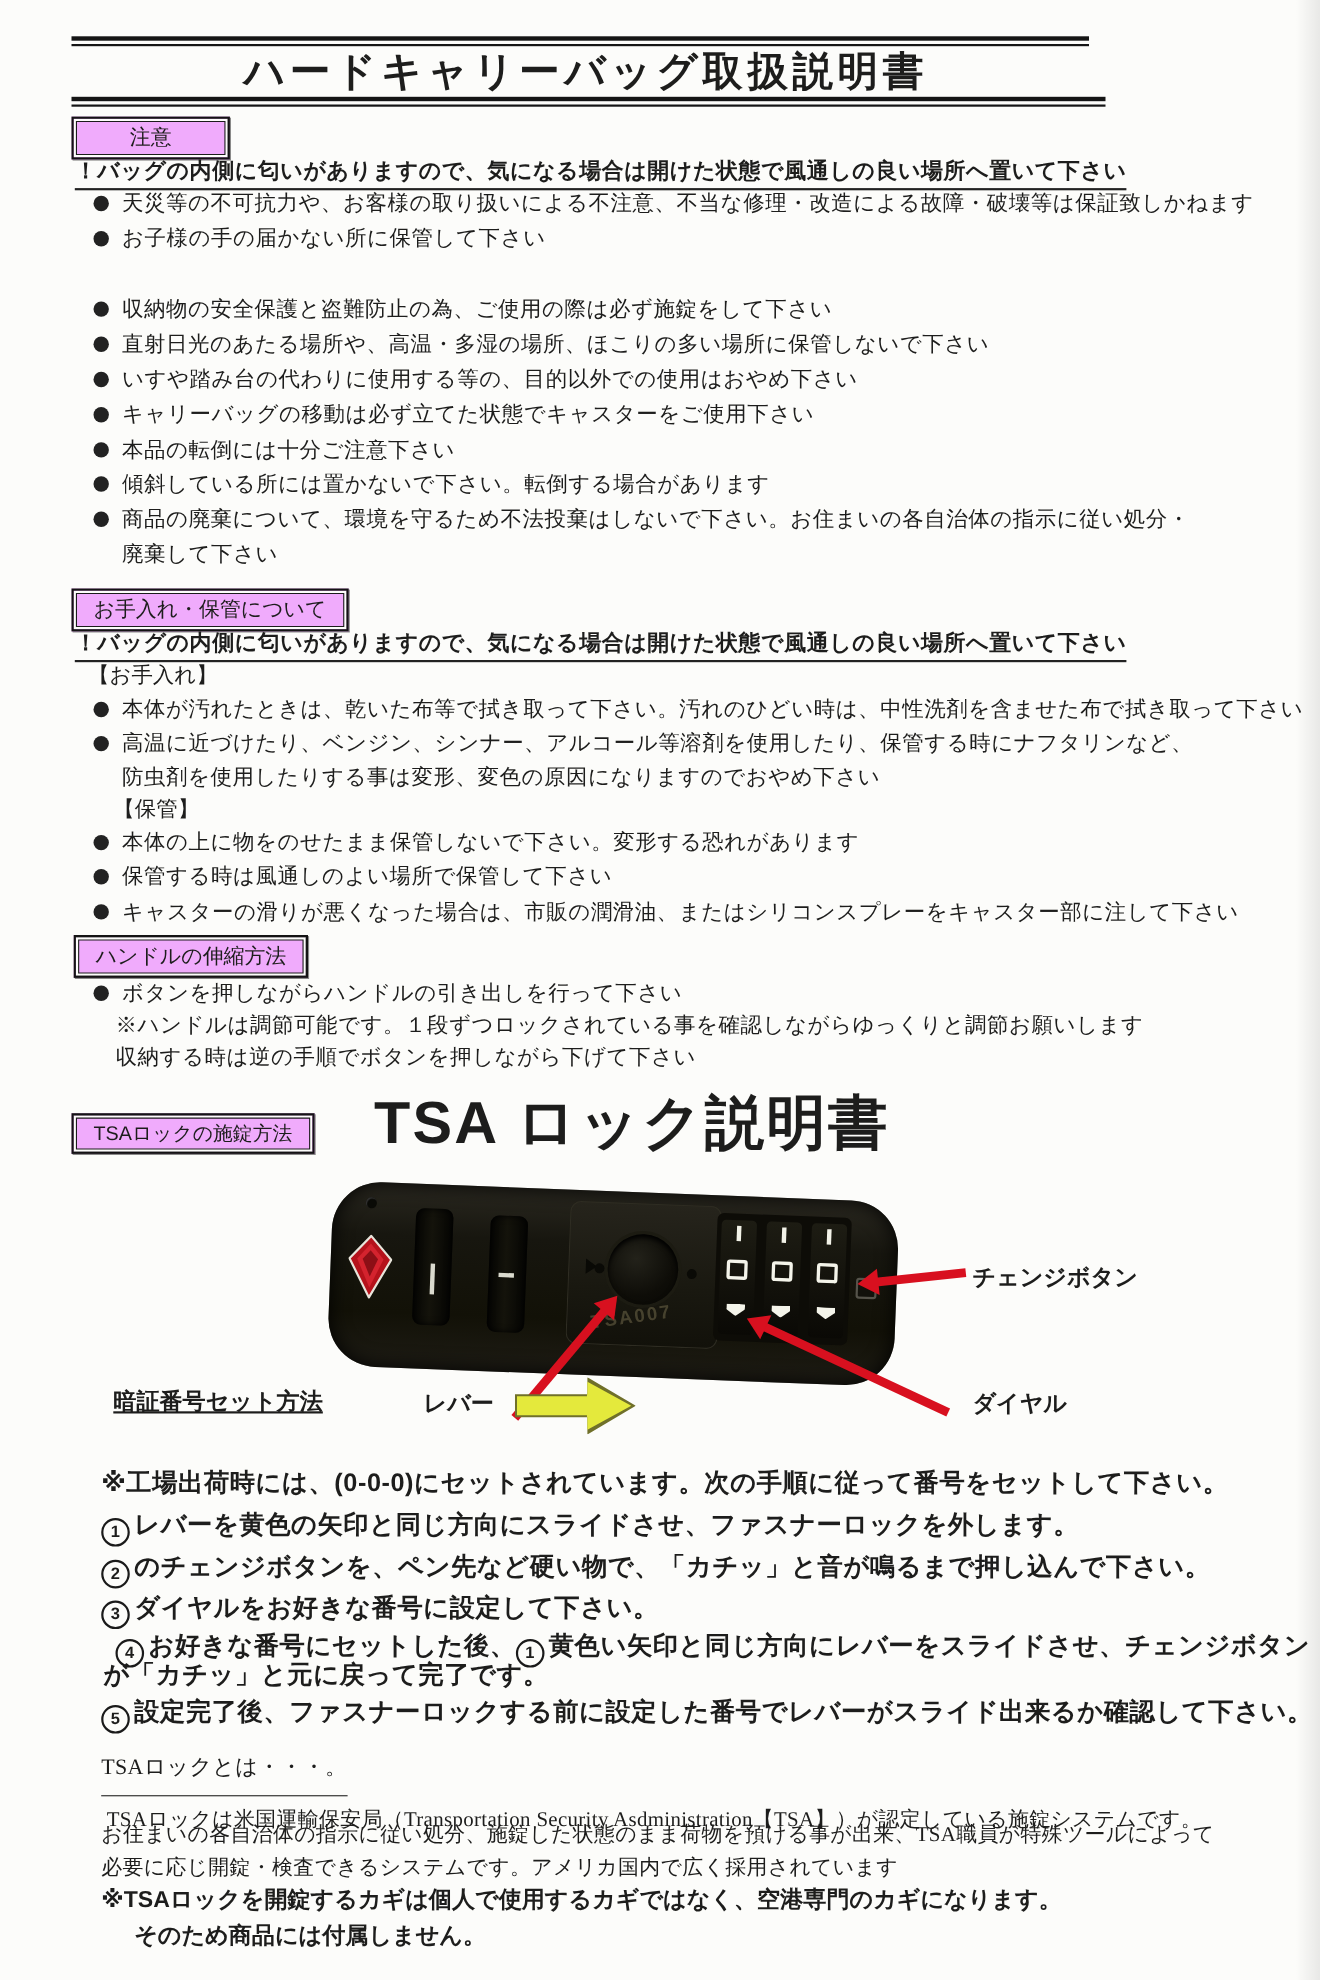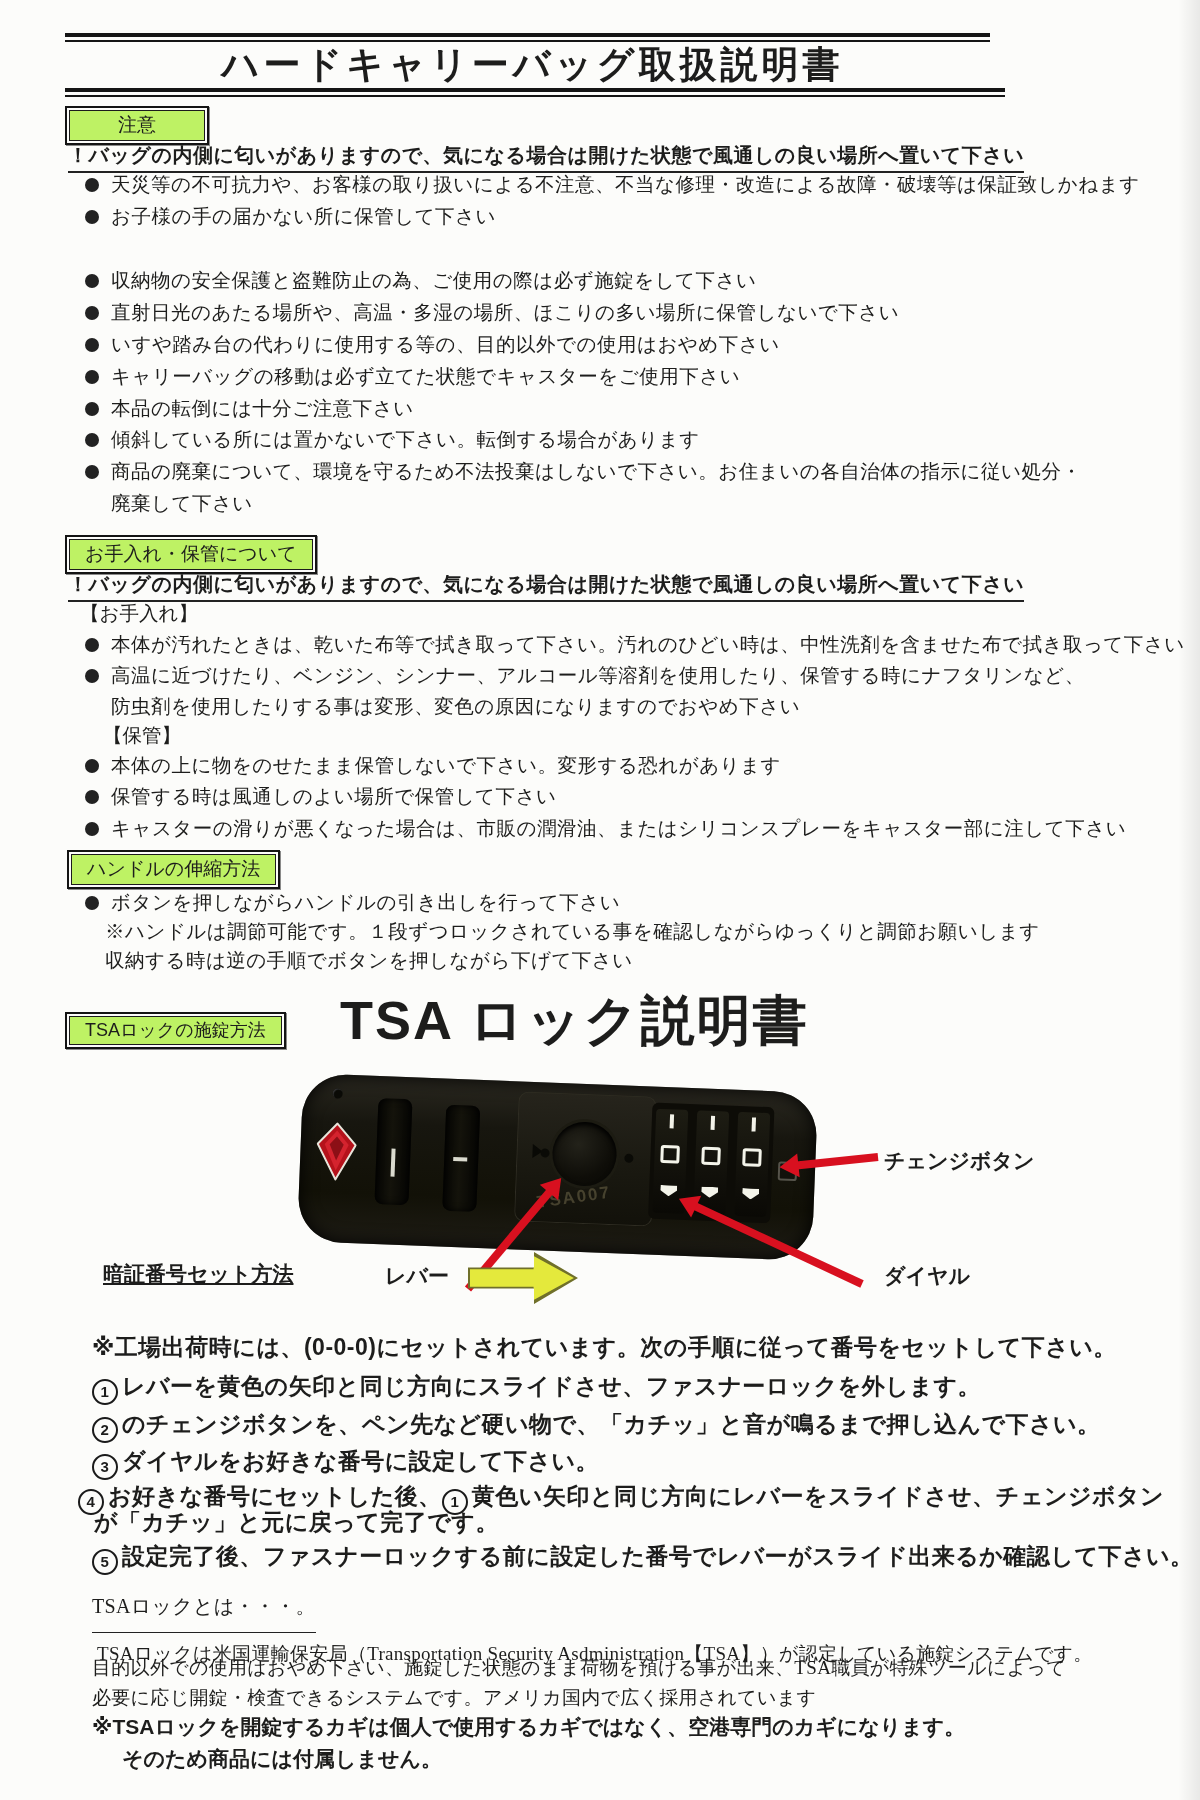--- a/index.html
+++ b/index.html
@@ -6,21 +6,21 @@
   .page{position:relative;width:1200px;height:1800px;margin:0 auto;background:#fcfcfa;overflow:hidden;
         font-family:"Liberation Serif","DejaVu Serif",serif;color:#1d1d1c;}
   .edge-shade{position:absolute;right:0;top:0;width:22px;height:100%;
         background:linear-gradient(90deg,rgba(0,0,0,0),rgba(0,0,0,0.08));}
   .abs{position:absolute;white-space:nowrap;}
   .serif{font-family:"Liberation Serif","DejaVu Serif",serif;}
   .gothic{font-family:"Liberation Sans","DejaVu Sans",sans-serif;}
   .rule{position:absolute;height:4px;background:#151515;}
   .rule::after{content:"";position:absolute;left:0;right:0;top:7px;height:2px;background:#151515;}
   .doc-title{font-size:37px;font-weight:bold;letter-spacing:4px;text-align:center;}
-  .head-box{position:absolute;border:2px solid #141414;background:#bef264;
+  .head-box{position:absolute;border:2px solid #141414;background:#f0abfc;
         box-shadow:inset 0 0 0 2px #fdfdfb, inset 0 0 0 3px #1c1c1c, 1px 1px 0 rgba(0,0,0,.45);
         font-size:19px;padding:4px 18px 5px 18px;white-space:nowrap;}
   .warn{font-size:20px;border-bottom:2px solid #222;padding-bottom:2px;letter-spacing:0.5px;font-weight:bold;}
   .bullet-line{position:absolute;white-space:nowrap;font-size:19.5px;letter-spacing:0.5px;}
   .dot{display:inline-block;width:14px;height:14px;border-radius:50%;background:#222;margin-right:12px;vertical-align:-1px;}
   .cont{position:absolute;white-space:nowrap;font-size:19.5px;letter-spacing:0.5px;}
   .sublabel{position:absolute;font-size:19.5px;white-space:nowrap;}
   .tsa-big{font-size:54px;font-weight:bold;letter-spacing:2px;font-family:"Liberation Sans","DejaVu Sans",sans-serif;}
   .step{position:absolute;white-space:nowrap;font-size:23px;font-weight:bold;
         font-family:"Liberation Sans","DejaVu Sans",sans-serif;letter-spacing:0.5px;}
@@ -161,23 +161,23 @@
 
   <div class="fig-label" style="left:884px;top:1147px;">チェンジボタン</div>
   <div class="fig-label" style="left:103px;top:1260px;text-decoration:underline;">暗証番号セット方法</div>
   <div class="fig-label" style="left:385px;top:1262px;">レバー</div>
   <div class="fig-label" style="left:884px;top:1262px;">ダイヤル</div>
 
   <div class="step" style="left:92px;top:1332px;">※工場出荷時には、(0-0-0)にセットされています。次の手順に従って番号をセットして下さい。</div>
   <div class="step" style="left:92px;top:1371px;"><span class="cnum">1</span><span>レバーを黄色の矢印と同じ方向にスライドさせ、ファスナーロックを外します。</span></div>
   <div class="step" style="left:92px;top:1409px;"><span class="cnum">2</span><span>のチェンジボタンを、ペン先など硬い物で、「カチッ」と音が鳴るまで押し込んで下さい。</span></div>
   <div class="step" style="left:92px;top:1446px;"><span class="cnum">3</span><span>ダイヤルをお好きな番号に設定して下さい。</span></div>
-  <div class="step" style="left:78px;top:1481px;"><span class="cnum">4</span><span>お好きな番号にセットした後、</span><span class="cnum">1</span><span>黄色い矢印と同じ方向にレバーをスライドさせ、チェンジボタン</span></div>
+  <div class="step" style="left:105px;top:1481px;"><span class="cnum">4</span><span>お好きな番号にセットした後、</span><span class="cnum">1</span><span>黄色い矢印と同じ方向にレバーをスライドさせ、チェンジボタン</span></div>
   <div class="step" style="left:94px;top:1507px;">が「カチッ」と元に戻って完了です。</div>
   <div class="step" style="left:92px;top:1541px;"><span class="cnum">5</span><span>設定完了後、ファスナーロックする前に設定した番号でレバーがスライド出来るか確認して下さい。</span></div>
 
   <div class="about" style="left:92px;top:1593px;font-size:20px;border-bottom:1.5px solid #222;padding-bottom:12px;">TSAロックとは・・・。</div>
   <div class="about" style="left:97px;top:1625px;margin-top:16px;">TSAロックは米国運輸保安局（Transportation Security Asdministration【TSA】）が認定している施錠システムです。</div>
-  <div class="about" style="left:92px;top:1655px;">目的以外での使用はおやめ下さい、施錠した状態のまま荷物を預ける事が出来、TSA職員が特殊ツールによって</div>
+  <div class="about" style="left:92px;top:1655px;">お住まいの各自治体の指示に従い処分、施錠した状態のまま荷物を預ける事が出来、TSA職員が特殊ツールによって</div>
   <div class="about" style="left:92px;top:1685px;">必要に応じ開錠・検査できるシステムです。アメリカ国内で広く採用されています</div>
   <div class="keynote" style="left:92px;top:1713px;">※TSAロックを開錠するカギは個人で使用するカギではなく、空港専門のカギになります。</div>
   <div class="keynote" style="left:122px;top:1745px;">そのため商品には付属しません。</div>
 </div>
 
 </body></html>

